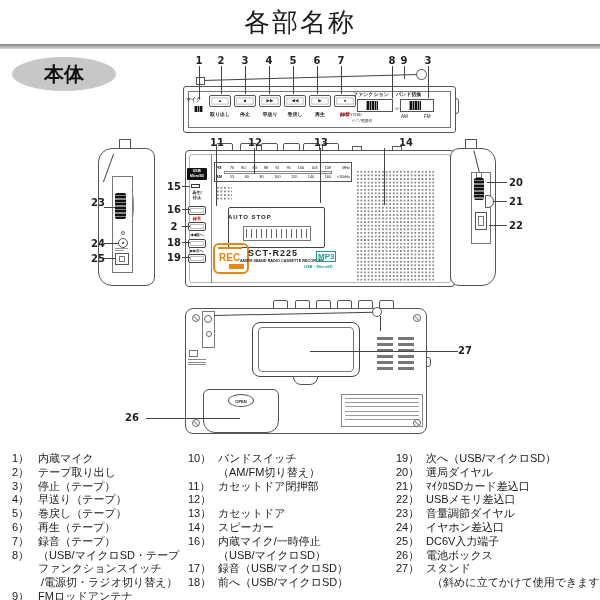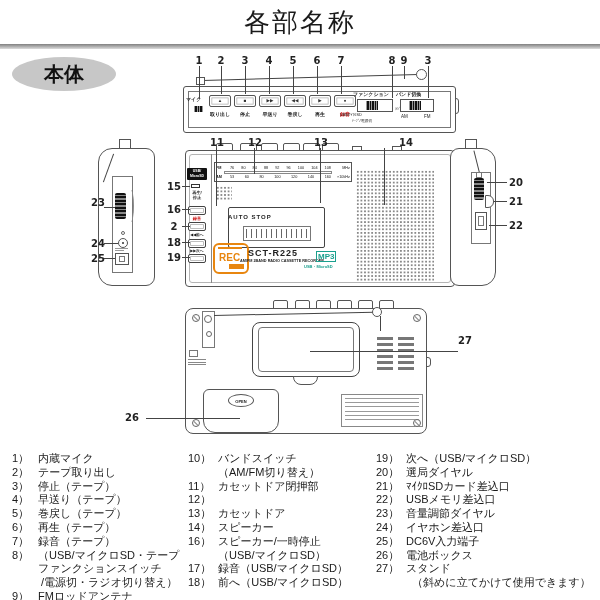--- a/index.html
+++ b/index.html
@@ -324,21 +324,21 @@
       </div>
     <div class="screw" style="left:192px;top:419px">
         <i></i>
       </div>
     <div class="screw" style="left:413px;top:419px">
         <i></i>
       </div>
 
     <div class="n" style="left:124px;top:412px">26</div>
     <div class="ln" style="left:146px;top:418px;width:94px;height:1px"></div>
-    <div class="n" style="left:457px;top:335px">27</div>
+    <div class="n" style="left:457px;top:345px">27</div>
     <div class="ln" style="left:310px;top:351px;width:148px;height:1px"></div>
   </div>
 
   <div class="plist" style="left:12px;top:452px;width:178px">
 
       <div class="pitem">
         <span class="pnum">1）</span>
         <span class="ptxt">
           <div>内蔵マイク</div>
         </span>
@@ -434,40 +434,40 @@
         <span class="pnum" style="width:30px">14）</span>
         <span class="ptxt">
           <div>スピーカー</div>
         </span>
       </div>
 
 
       <div class="pitem">
         <span class="pnum" style="width:30px">16）</span>
         <span class="ptxt">
-          <div>スピーカー/一時停止</div>
+          <div>内蔵マイク/一時停止</div>
           <div>（USB/マイクロSD）</div>
         </span>
       </div>
 
       <div class="pitem">
         <span class="pnum" style="width:30px">17）</span>
         <span class="ptxt">
           <div>録音（USB/マイクロSD）</div>
         </span>
       </div>
 
       <div class="pitem">
         <span class="pnum" style="width:30px">18）</span>
         <span class="ptxt">
           <div>前へ（USB/マイクロSD）</div>
         </span>
       </div>
     </div>
-  <div class="plist" style="left:376px;top:452px;width:200px">
+  <div class="plist" style="left:396px;top:452px;width:200px">
 
       <div class="pitem">
         <span class="pnum" style="width:30px">19）</span>
         <span class="ptxt">
           <div>次へ（USB/マイクロSD）</div>
         </span>
       </div>
 
       <div class="pitem">
         <span class="pnum" style="width:30px">20）</span>

